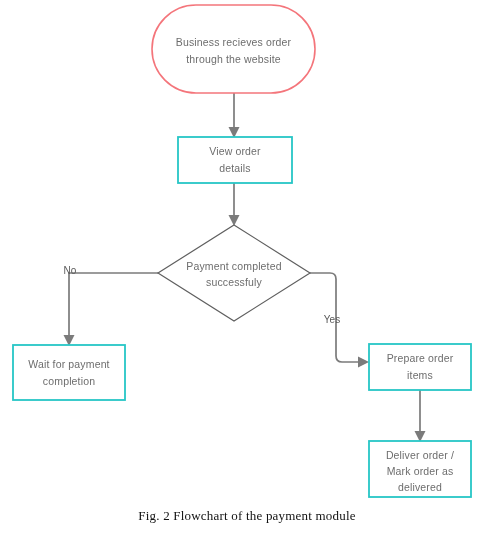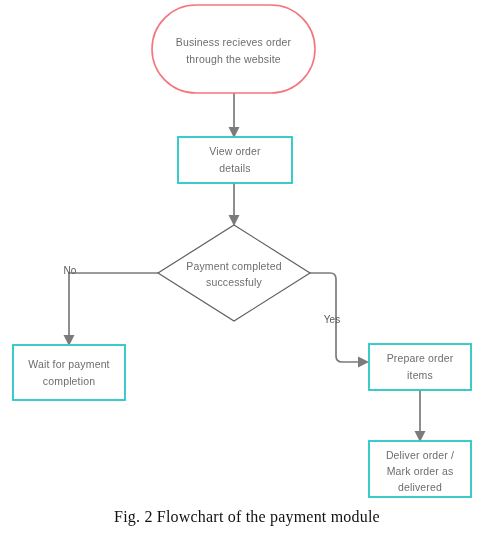--- a/index.html
+++ b/index.html
@@ -66,21 +66,21 @@
   .arrow-head {
     fill: #7b7b7b;
   }
   #caption {
     position: absolute;
     left: 0;
     top: 508px;
     width: 494px;
     text-align: center;
     font-family: "Liberation Serif", serif;
-    font-size: 16px;
+    font-size: 13px;
     color: #111111;
     letter-spacing: 0.2px;
   }
 </style>
 </head>
 <body>
 
 <div id="figure">
 
   <svg id="flow-svg" viewBox="0 0 494 510" xmlns="http://www.w3.org/2000/svg">

